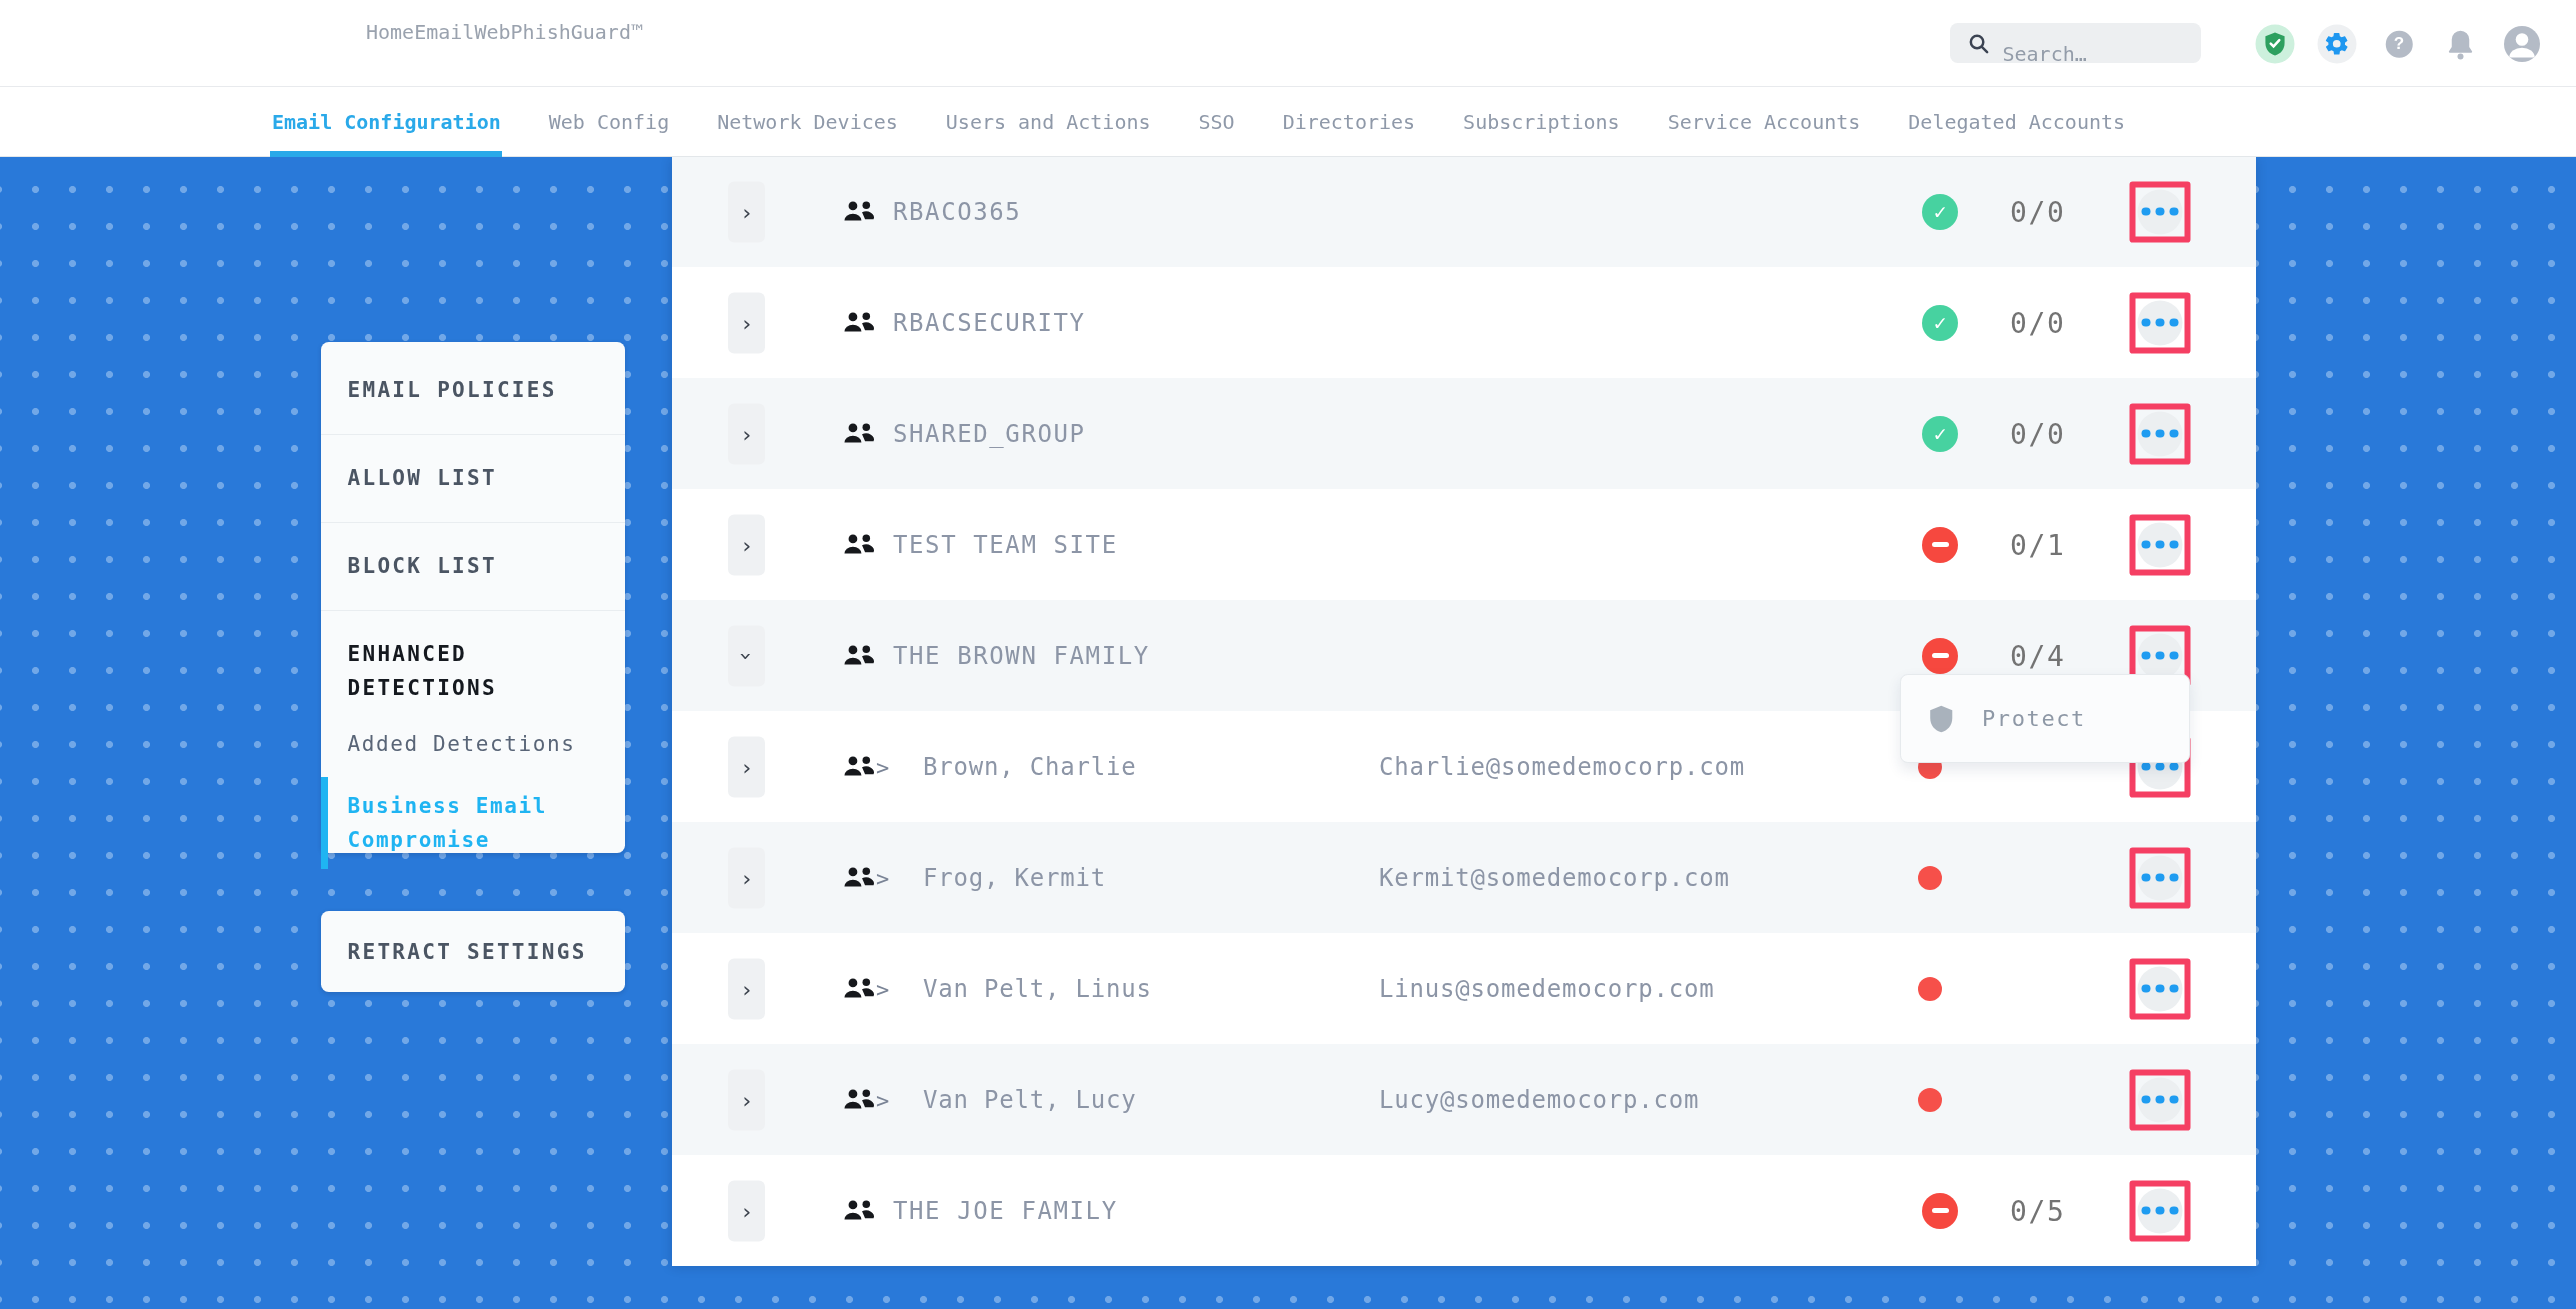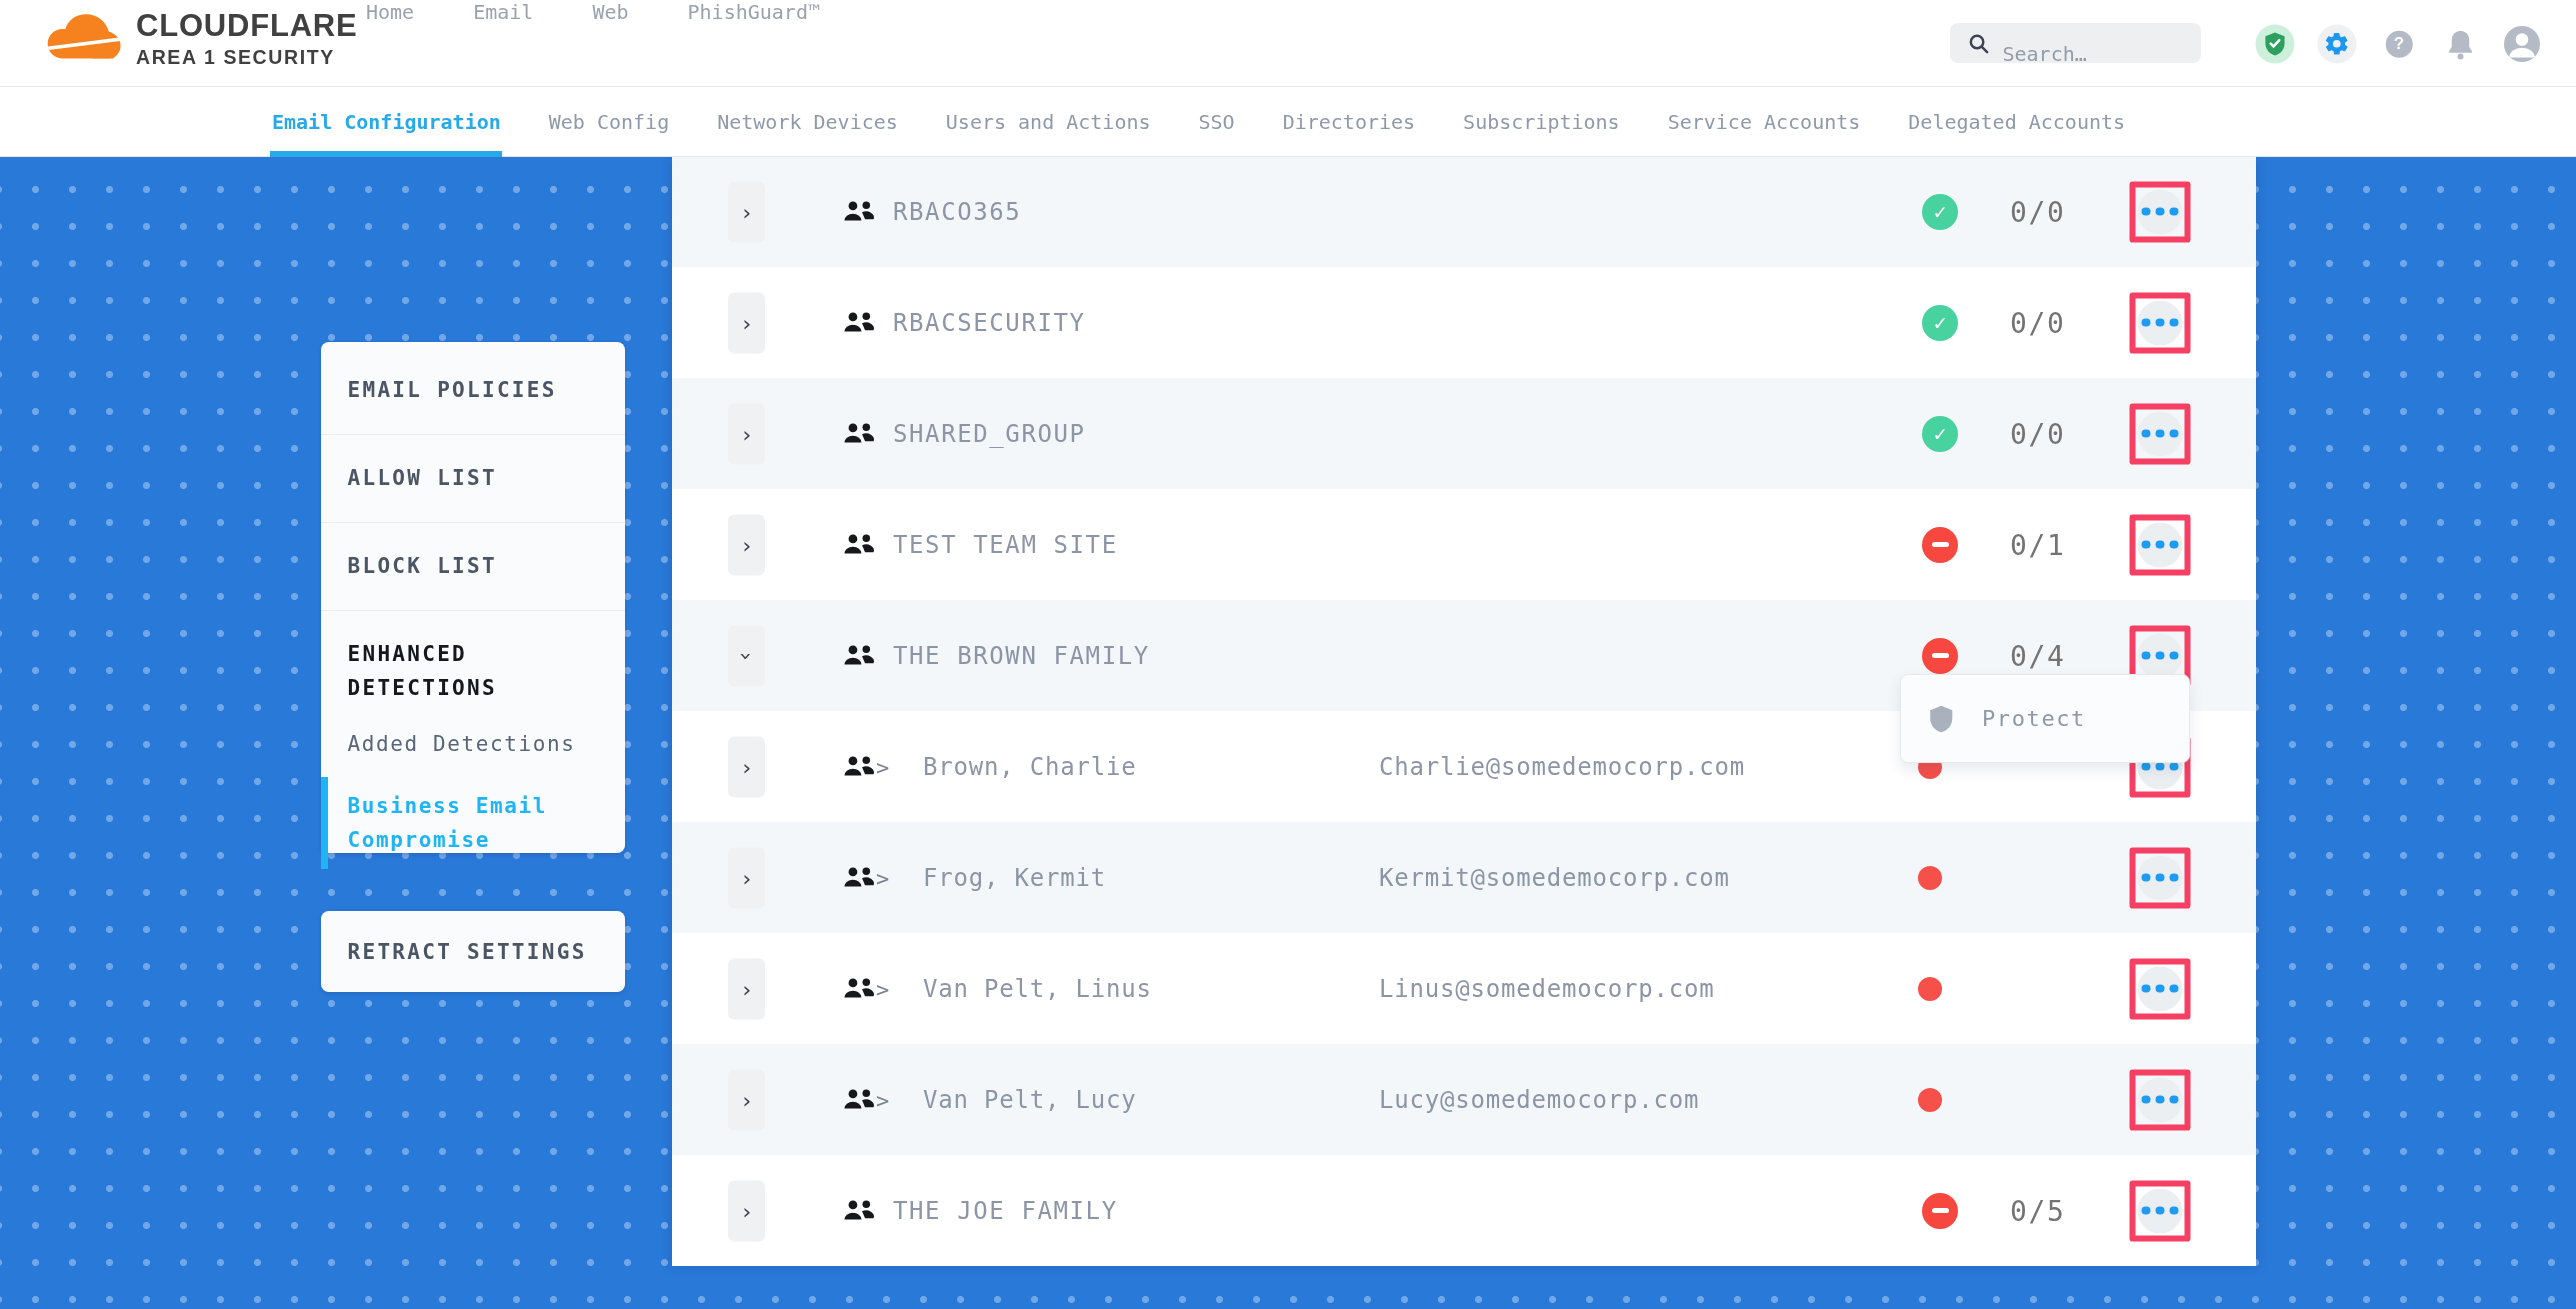--- a/index.html
+++ b/index.html
@@ -12,21 +12,21 @@
     background-size:37px 37px; background-position:17px 23px; }
 
   
   .topbar { position:absolute; left:0; top:0; width:2576px; height:87px;
     background:#ffffff; border-bottom:1.6px solid #e8eaed; z-index:20; }
   .logo-wrap { position:absolute; left:44px; top:7.8px; display:flex; align-items:center; }
   .logo-svg { width:81px; height:61px; }
   .brand-stack { margin-left:11px; font-family:"Liberation Sans", sans-serif; }
   .brand-main { font-size:31px; font-weight:bold; color:#404041; letter-spacing:0.8px; }
   .brand-sub { font-size:19.5px; font-weight:bold; color:#404041; letter-spacing:1.6px; margin-top:1.6px; }
-  .top-nav { position:absolute; left:366px; top:0; height:63px; display:flex; gap:59px; }
+  .top-nav { position:absolute; left:366px; top:0; height:63px; display:flex; align-items:center; }
   .top-nav-item { font-size:20px; color:#9aa2ae; cursor:pointer; }
   .search-box { position:absolute; left:1950px; top:23px; width:251px; height:40px;
     background:#edeff1; border-radius:7.8px; display:flex; align-items:center; padding-left:17px; }
   .search-ph { font-size:20px; color:#939ca9; margin-left:12.5px;margin-top:21px; }
   .iconbtn { position:absolute; top:44px; transform:translate(-50%,-50%); display:flex;
     align-items:center; justify-content:center; border-radius:50%; cursor:pointer; }
   .ic-shield { left:2275px; width:39px; height:39px; background:#cdf0dd; }
   .ic-gear { left:2337px; width:39px; height:39px; background:#eef0f2; }
   .ic-help { left:2399px; width:26.5px; height:26.5px; background:#b4bbc6; color:#fff;
     font-size:17px; font-weight:bold; font-family:"Liberation Sans", sans-serif; }
@@ -107,31 +107,20 @@
     box-shadow:0 6.2px 14px rgba(30,50,90,.10); display:flex; align-items:center;
     padding-left:26.5px; cursor:pointer; }
   .dd-label { margin-left:28px; font-size:22px; color:#8e98a6; letter-spacing:1.6px; }
 </style>
 </head>
 <body>
 
 <div class="canvas">
 
   <header class="topbar">
-    <div class="logo-wrap">
-      <svg class="logo-svg" viewBox="0 0 110 80">
-        <path fill="#fbad41" d="M78 28a21 21 0 0 1 21 21c0 8-4 15-11 18H66l4-39z"></path>
-        <path fill="#f6821f" d="M26 67C14 67 5 58 5 47s9-20 20-20c1 0 3 0 4 .3C32 15 44 7 57 7c15 0 28 10 31 24 9 2 16 10 16 19 0 7-4 13-10 17z"></path>
-        <path fill="#ffffff" d="M5 49l100-9 1 5-100 9z" transform="rotate(-2 55 45)"></path>
-      </svg>
-      <div class="brand-stack">
-        <div class="brand-main">CLOUDFLARE</div>
-        <div class="brand-sub">AREA 1 SECURITY</div>
-      </div>
-    </div>
 
     <nav class="top-nav" id="top-nav">
         <span class="top-nav-item">Home</span>
         <span class="top-nav-item">Email</span>
         <span class="top-nav-item">Web</span>
         <span class="top-nav-item">PhishGuard™</span>
       </nav>
 
     <div class="search-box">
       <svg width="23" height="23" viewBox="0 0 24 24" fill="none" stroke="#3b4352" stroke-width="2.6" stroke-linecap="round">

